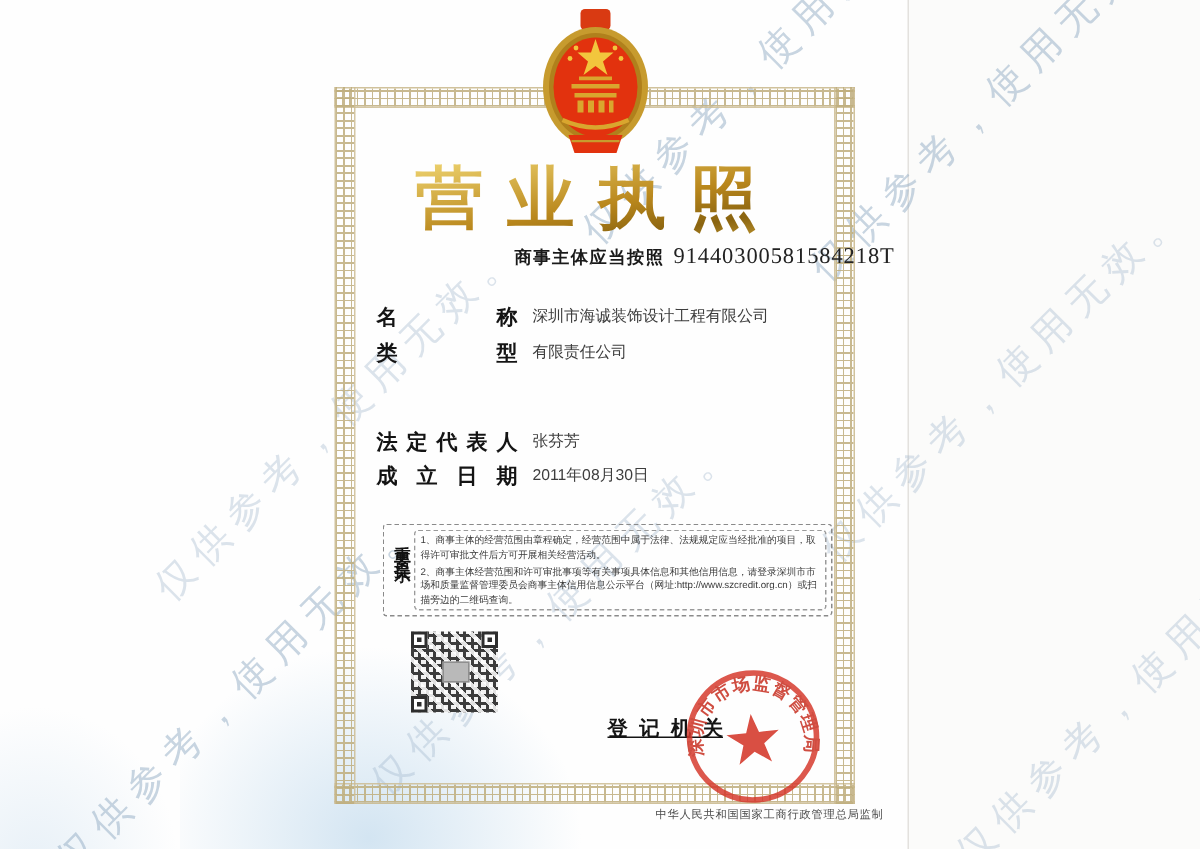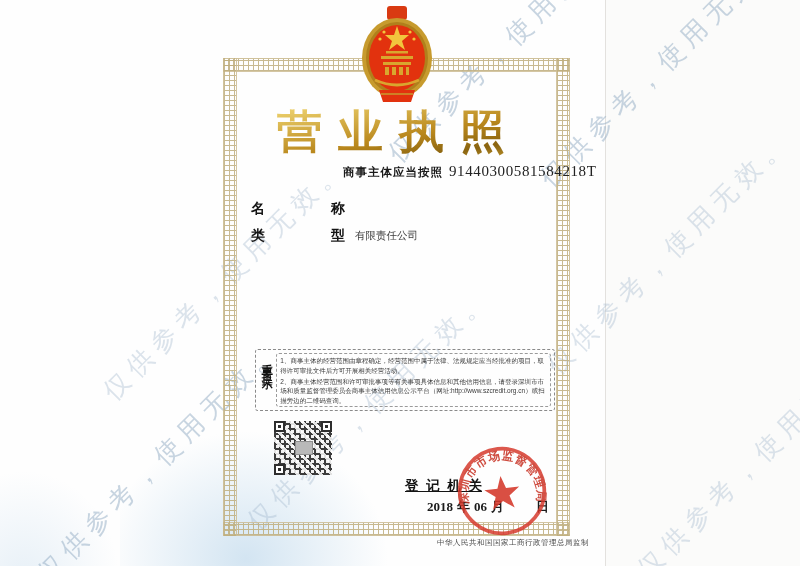--- a/index.html
+++ b/index.html
@@ -130,53 +130,54 @@
 
   <div class="title">营业执照</div>
 
   <div class="credit">
     <span class="lab">商事主体应当按照</span>
     <span class="code">91440300581584218T</span>
   </div>
 
   <div class="row" style="top:201px">
     <span class="lab">名称</span>
+    <span class="val">深圳市海诚装饰设计工程有限公司</span>
   </div>
   <div class="row" style="top:225px">
     <span class="lab">类型</span>
     <span class="val">有限责任公司</span>
   </div>
   <div class="row addr" style="top:250px">
+  </div>
+  <div class="row" style="top:284px">
+    <span class="lab">法定代表人</span>
+    <span class="val">张芬芳</span>
+  </div>
+  <div class="row" style="top:307px">
+    <span class="lab">成立日期</span>
+    <span class="val">2011年08月30日</span>
   </div>
 
   <div class="notes">
     <div class="nlab">重要提示</div>
     <div class="ntext">
       <p>1、商事主体的经营范围由章程确定，经营范围中属于法律、法规规定应当经批准的项目，取得许可审批文件后方可开展相关经营活动。</p>
       <p>2、商事主体经营范围和许可审批事项等有关事项具体信息和其他信用信息，请登录深圳市市场和质量监督管理委员会商事主体信用信息公示平台（网址:http://www.szcredit.org.cn）或扫描旁边的二维码查询。</p>
       <p>3、商事主体须于每年1月1日—6月30日向商事登记机关提交上一年度的年度报告，商事主体应当按照《企业信息公示暂行条例》等规定向社会公示商事主体信息。</p>
     </div>
   </div>
 
   <div class="qr">
     <div class="fm tl"></div>
     <div class="fm tr"></div>
     <div class="fm bl"></div>
     <div class="logo"></div>
   </div>
 
   <div class="reg-label">登记机关</div>
-  <div class="reg-date">
-    <span>2018</span>
-    <span>年</span>
-    <span>06</span>
-    <span>月</span>
-    <span class="gap"></span>
-    <span>日</span>
-  </div>
 
   <svg class="seal" viewBox="0 0 100 100">
     <defs>
       <path id="sealArc" d="M14,62 A 37,37 0 1 1 86,62" fill="none"></path>
     </defs>
     <circle cx="50" cy="50" r="45" fill="none" stroke="#d5372a" stroke-width="4" opacity="
 .95"></circle>
     <polygon fill="#d5372a" points="50,34 54.6,47.2 68.6,47.2 57.4,55.6 61.6,69 50,60.8 38.4,69 42.6,55.6 31.4,47.2 45.4,47.2"></polygon>
     <text font-size="12.5" fill="#c93527" font-weight="bold" letter-spacing="1" font-family="Liberation Sans, sans-serif">
       <textPath href="#sealArc" startOffset="2">深圳市市场监督管理局</textPath>

